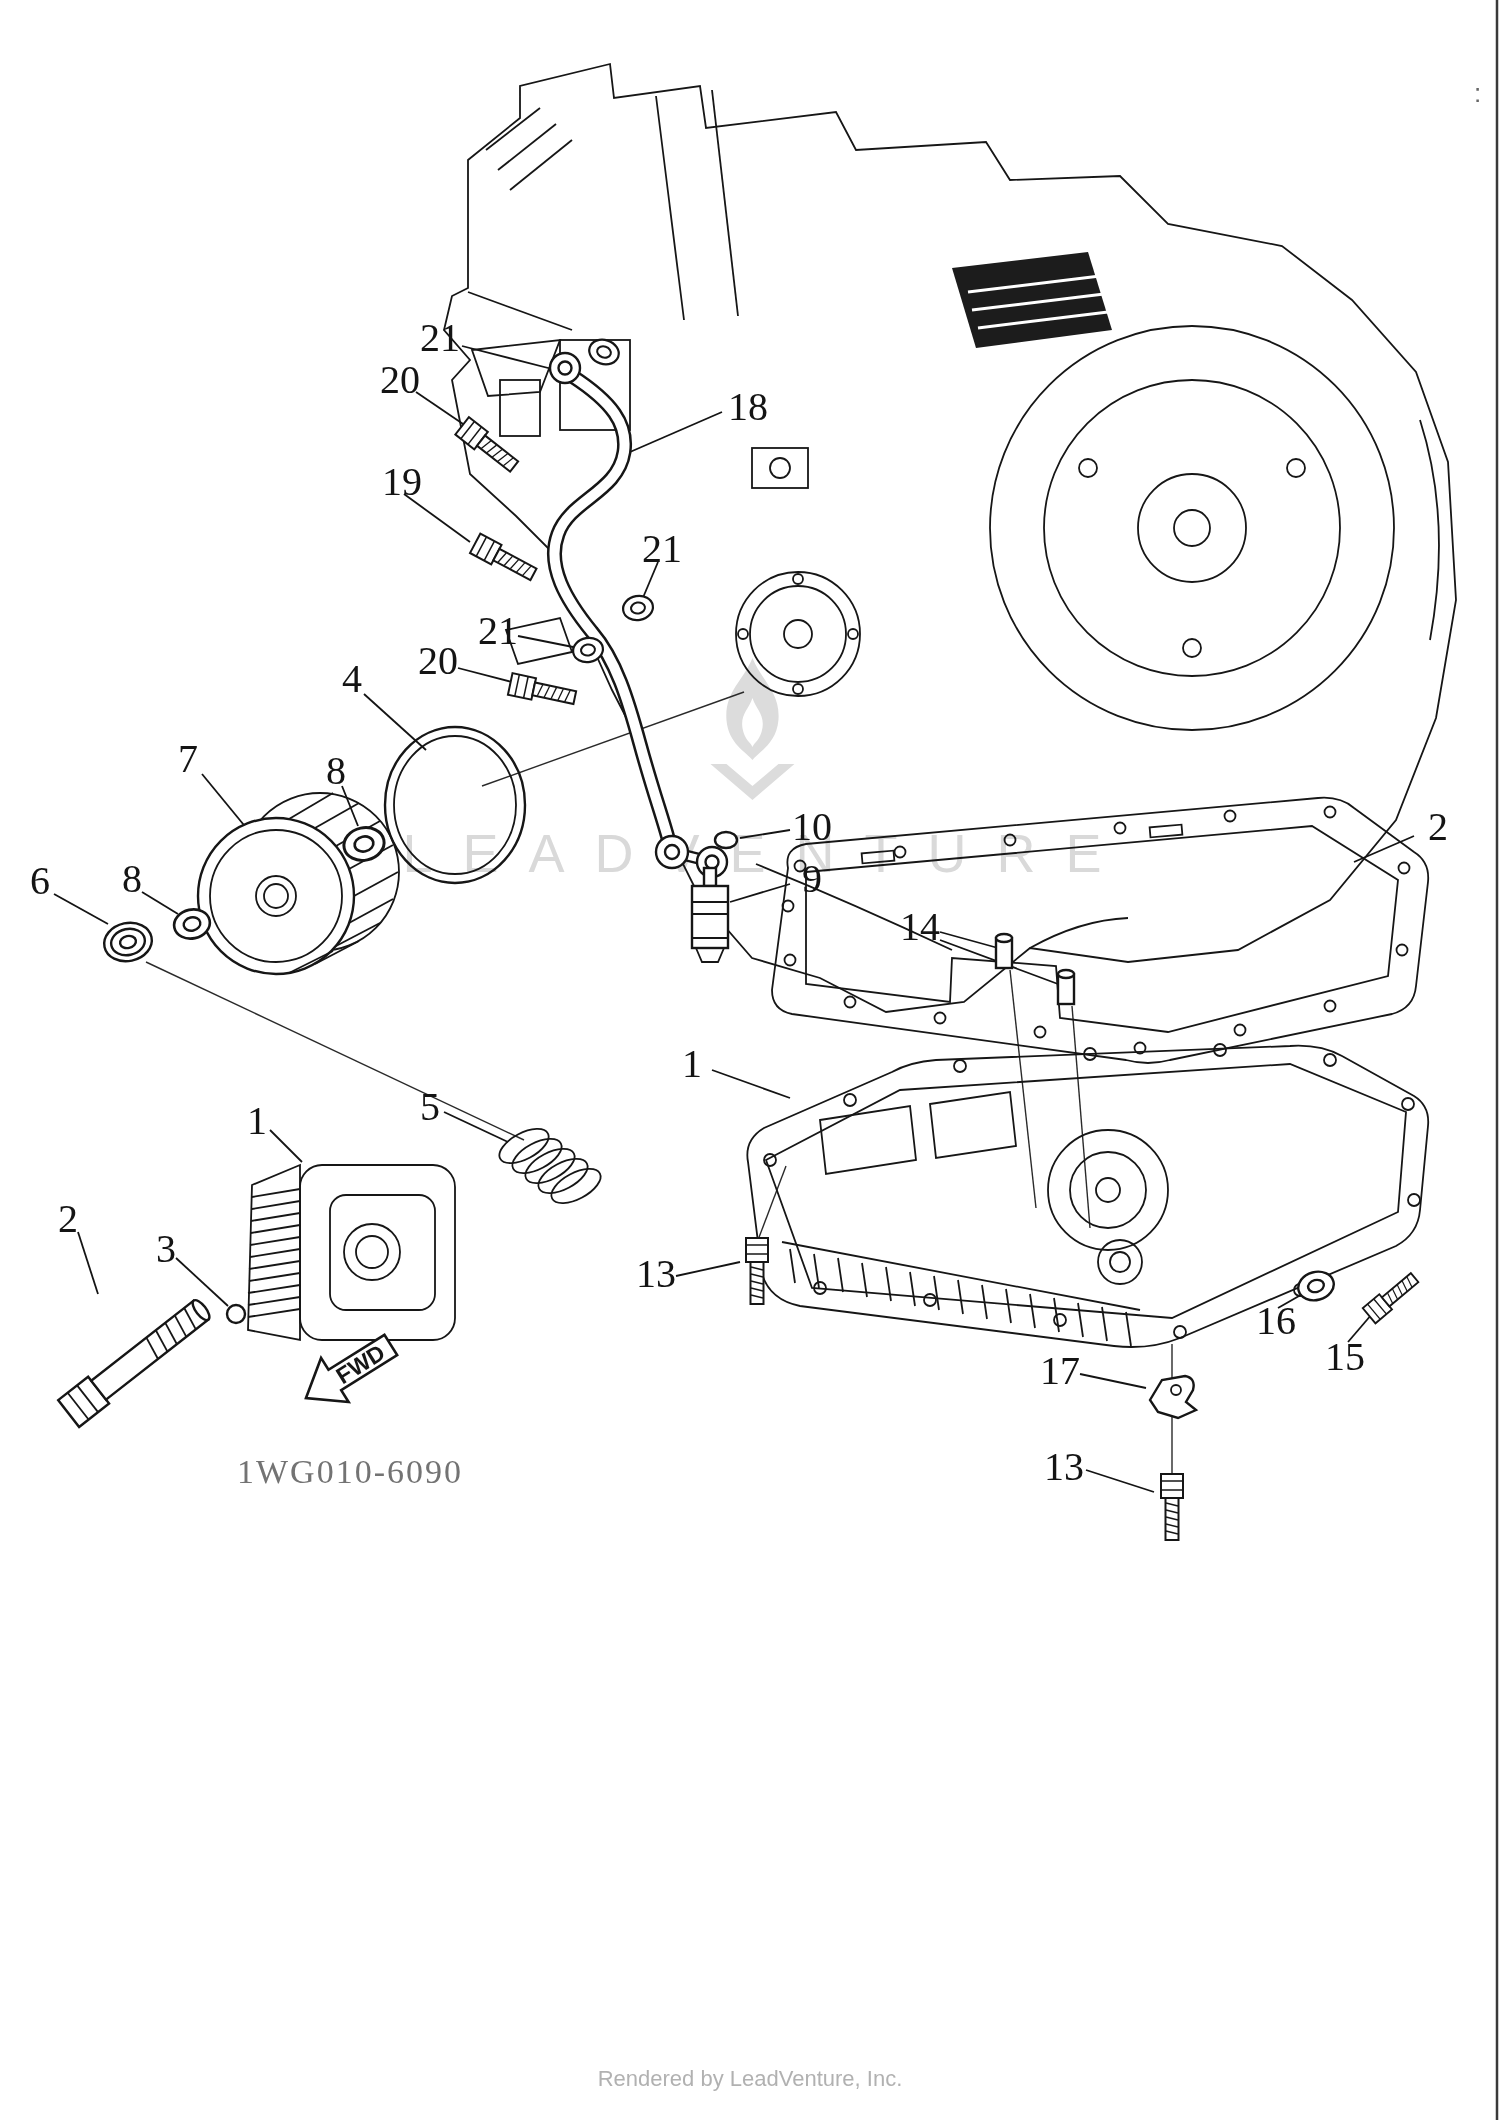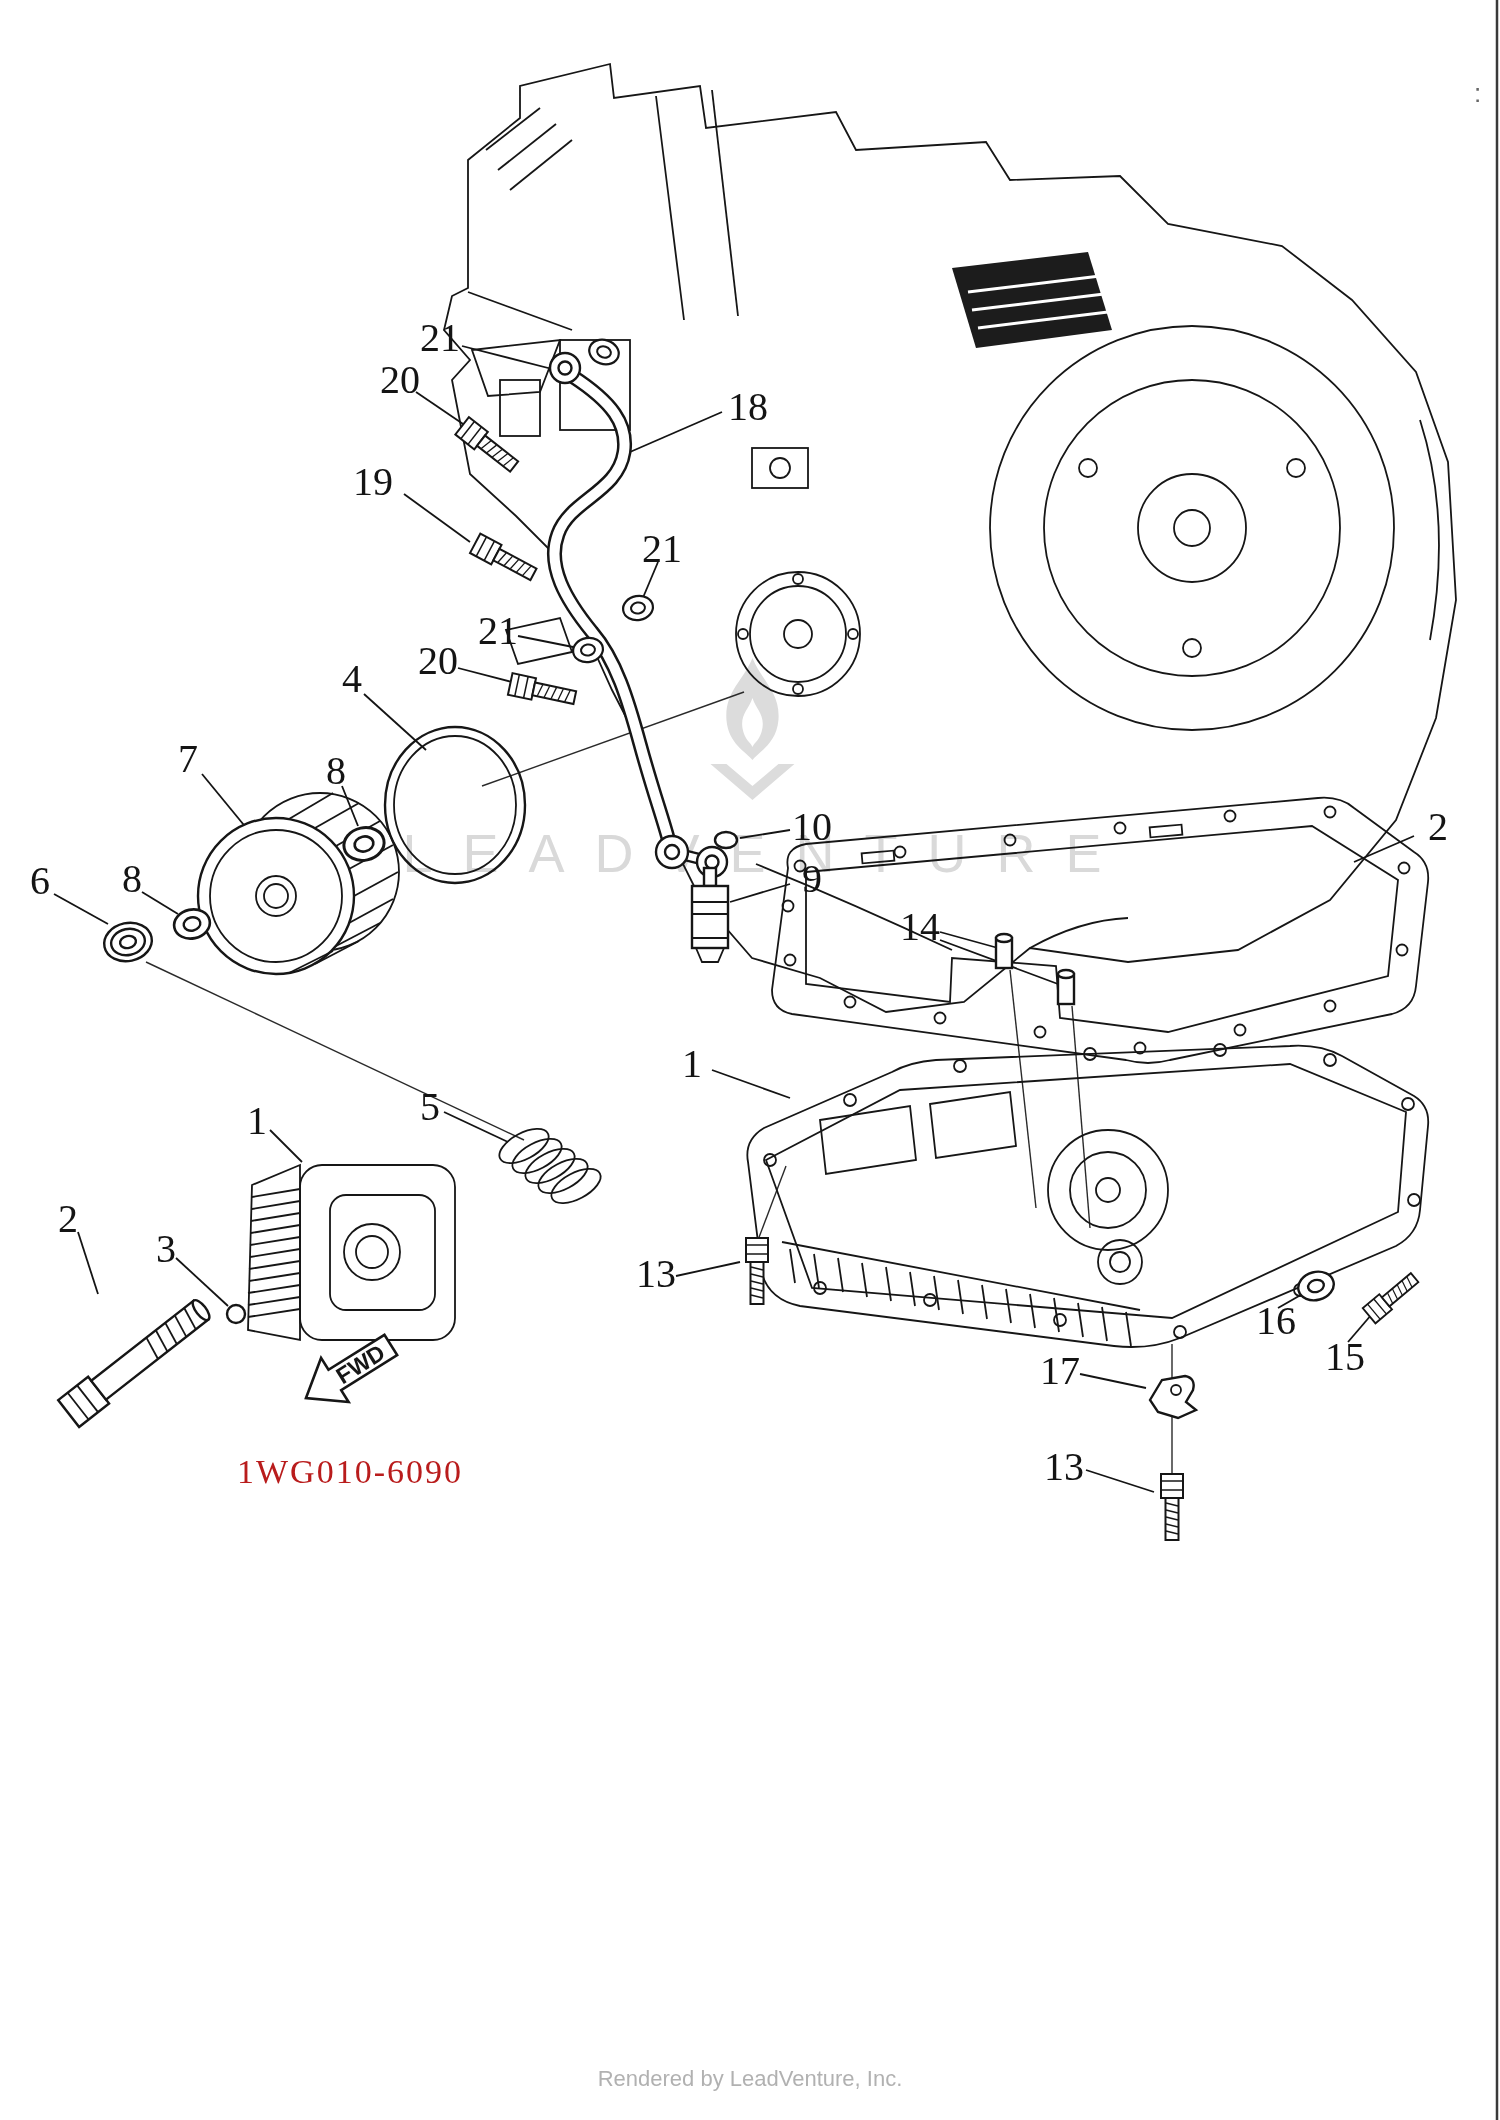--- a/index.html
+++ b/index.html
@@ -10,21 +10,21 @@
     font-family:"Liberation Serif", serif;
   }
   .art { position:absolute; left:0; top:0; }
   .callout {
     position:absolute; transform:translate(-50%,-50%);
     font-size:40px; color:#141414; line-height:1;
     font-family:"Liberation Serif", serif; white-space:nowrap;
   }
   .part-code {
     position:absolute; left:350px; top:1472px; transform:translate(-50%,-50%);
-    font-size:34px; color:#b91c1c; letter-spacing:2px;
+    font-size:34px; color:#737373; letter-spacing:2px;
     font-family:"Liberation Serif", serif; white-space:nowrap;
   }
   .watermark {
     position:absolute; left:752px; top:652px; transform:translateX(-50%);
     text-align:center; z-index:0;
   }
   .watermark .brand {
     margin-top:16px; font-family:"Liberation Sans", sans-serif;
     font-size:54px; letter-spacing:30px; text-indent:30px;
     color:#d9d9d9; white-space:nowrap;
@@ -356,21 +356,21 @@
       <path d="M0,0 L34,-26 L34,-12 L100,-12 L100,12 L34,12 L34,26 Z" fill="#ffffff" stroke="#161616" stroke-width="2.6"></path>
       <text x="38" y="8" font-size="23" font-weight="bold" fill="#161616" font-family="Liberation Sans, sans-serif">FWD</text>
     </g>
 
     <line x1="1497" y1="0" x2="1497" y2="2120" stroke="#3a3a3a" stroke-width="2.5"></line>
   </svg>
 
   <div class="callout" style="left:440px;top:338px">21</div>
   <div class="callout" style="left:400px;top:380px">20</div>
   <div class="callout" style="left:748px;top:407px">18</div>
-  <div class="callout" style="left:373px;top:482px">19</div>
+  <div class="callout" style="left:402px;top:482px">19</div>
   <div class="callout" style="left:662px;top:549px">21</div>
   <div class="callout" style="left:498px;top:631px">21</div>
   <div class="callout" style="left:438px;top:661px">20</div>
   <div class="callout" style="left:352px;top:679px">4</div>
   <div class="callout" style="left:188px;top:759px">7</div>
   <div class="callout" style="left:336px;top:771px">8</div>
   <div class="callout" style="left:40px;top:881px">6</div>
   <div class="callout" style="left:132px;top:879px">8</div>
   <div class="callout" style="left:812px;top:827px">10</div>
   <div class="callout" style="left:812px;top:879px">9</div>

